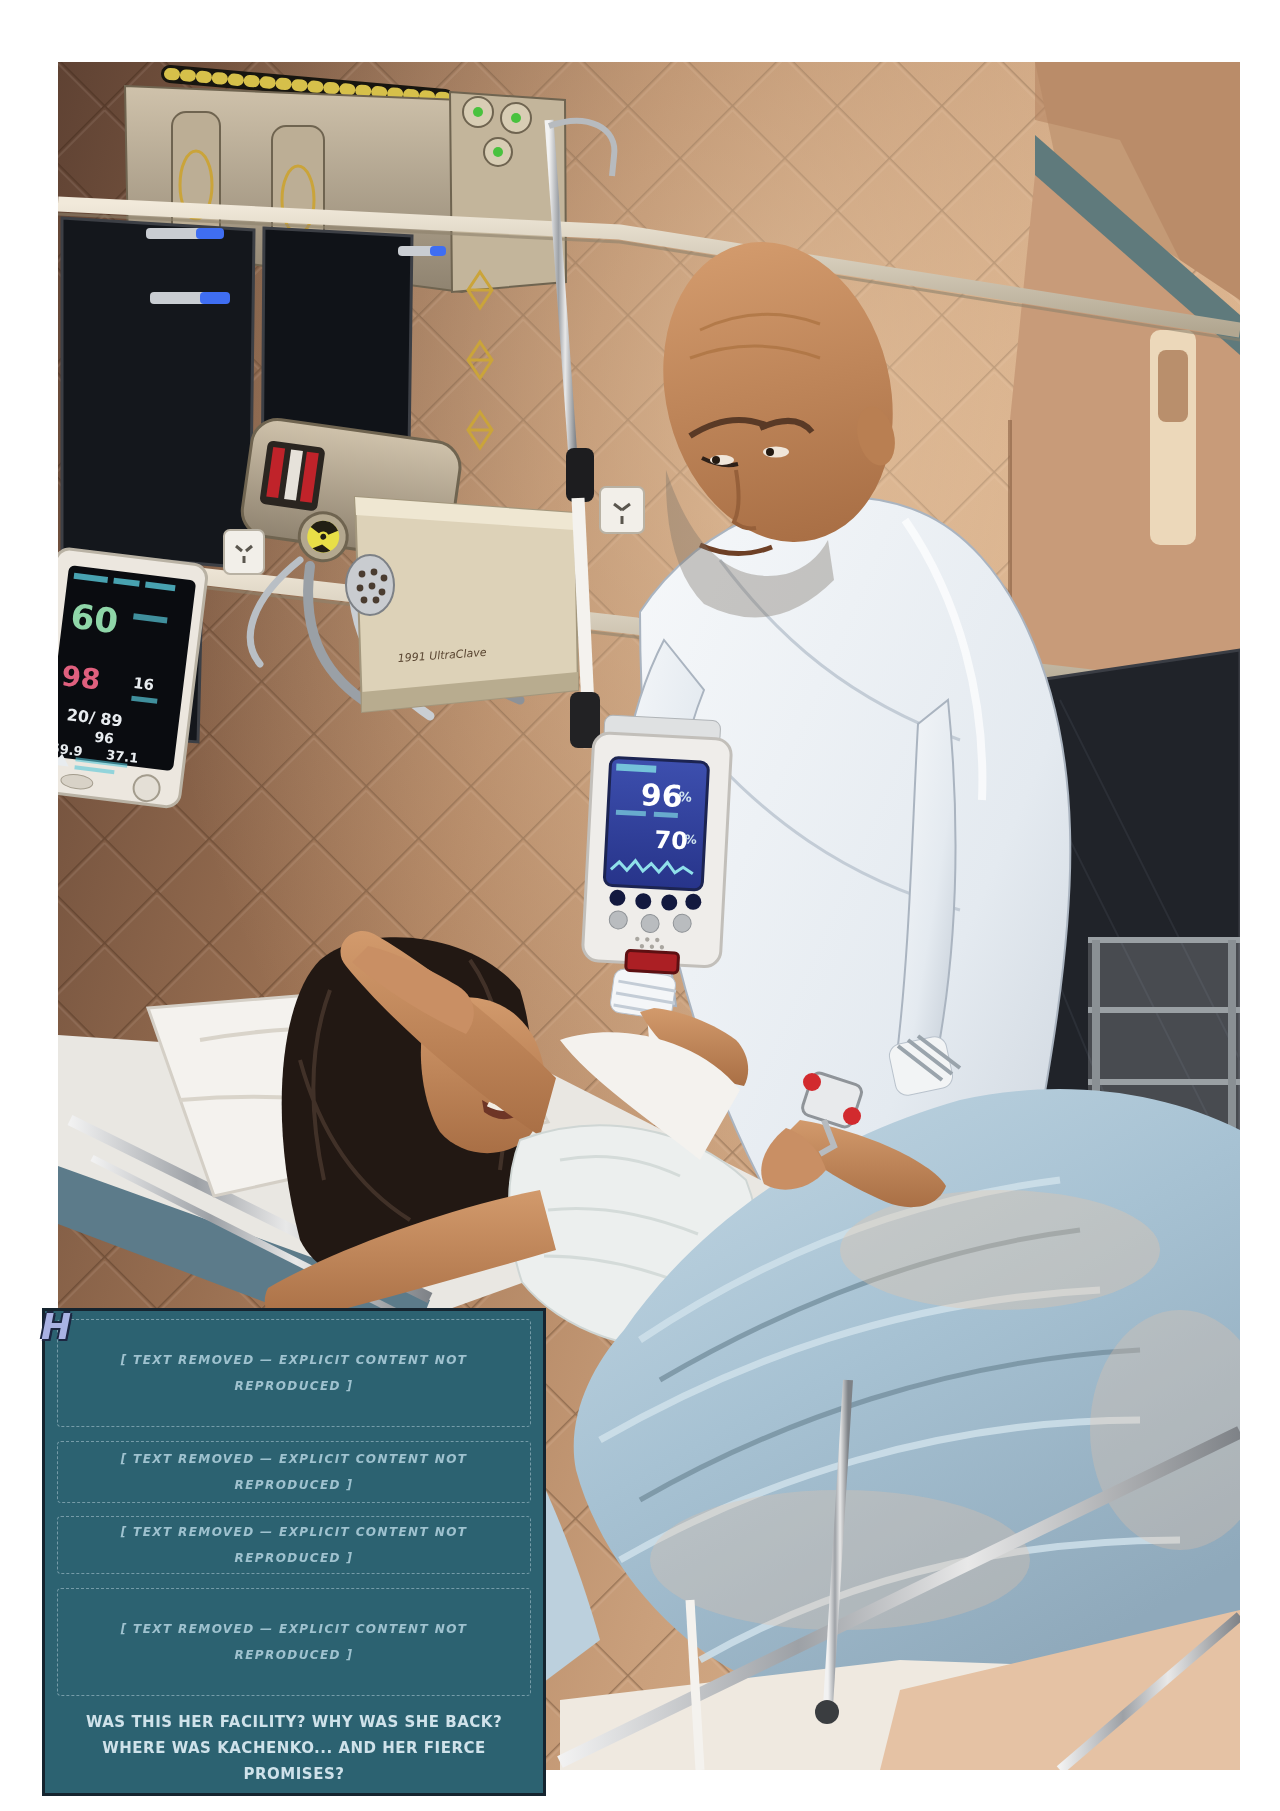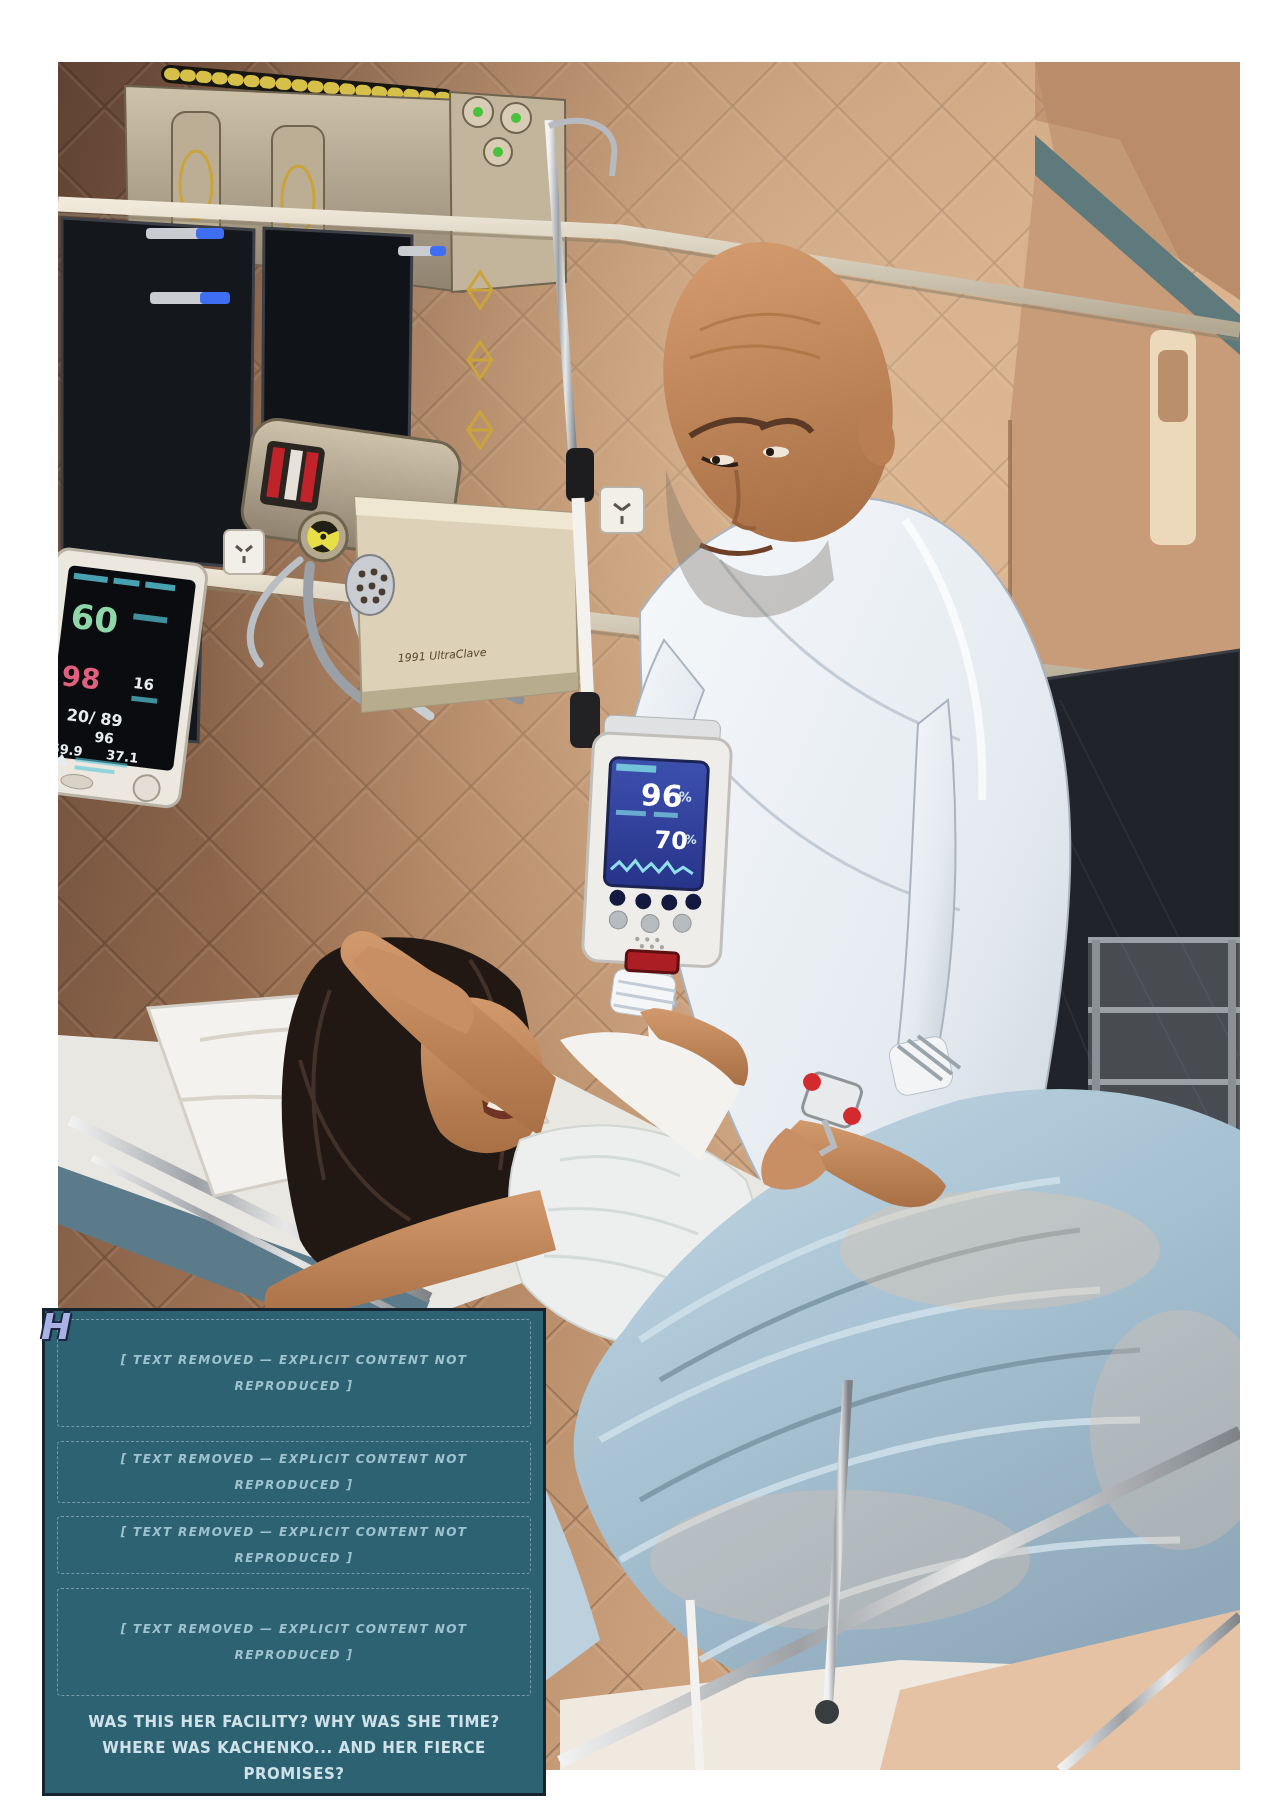--- a/index.html
+++ b/index.html
@@ -398,16 +398,16 @@
   </div>
 
   <div class="caption">
     <div class="p1wrap">
       <span class="dropcap">H</span>
       <p class="cap-p redacted rh-1">[ TEXT REMOVED — EXPLICIT CONTENT NOT REPRODUCED ]</p>
     </div>
     <p class="cap-p redacted rh-3">[ TEXT REMOVED — EXPLICIT CONTENT NOT REPRODUCED ]</p>
     <p class="cap-p redacted rh-4">[ TEXT REMOVED — EXPLICIT CONTENT NOT REPRODUCED ]</p>
     <p class="cap-p redacted rh-5">[ TEXT REMOVED — EXPLICIT CONTENT NOT REPRODUCED ]</p>
-    <p class="cap-p">WAS THIS HER FACILITY? WHY WAS SHE TIME? WHERE WAS KACHENKO... AND HER FIERCE PROMISES?</p>
+    <p class="cap-p">WAS THIS HER FACILITY? WHY WAS SHE BACK? WHERE WAS KACHENKO... AND HER FIERCE PROMISES?</p>
   </div>
 
 </div>
 
 </body></html>

